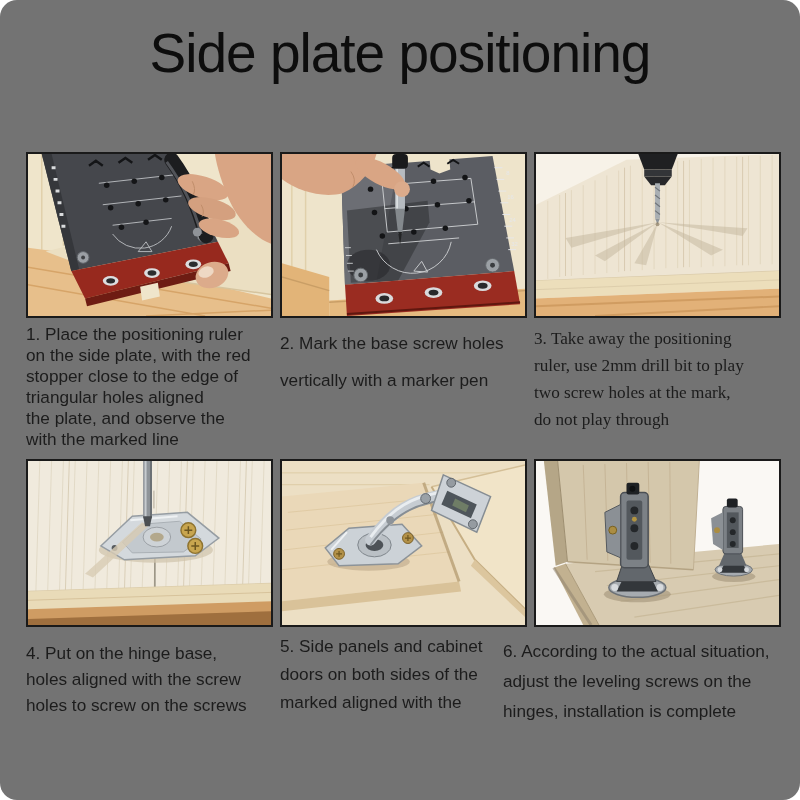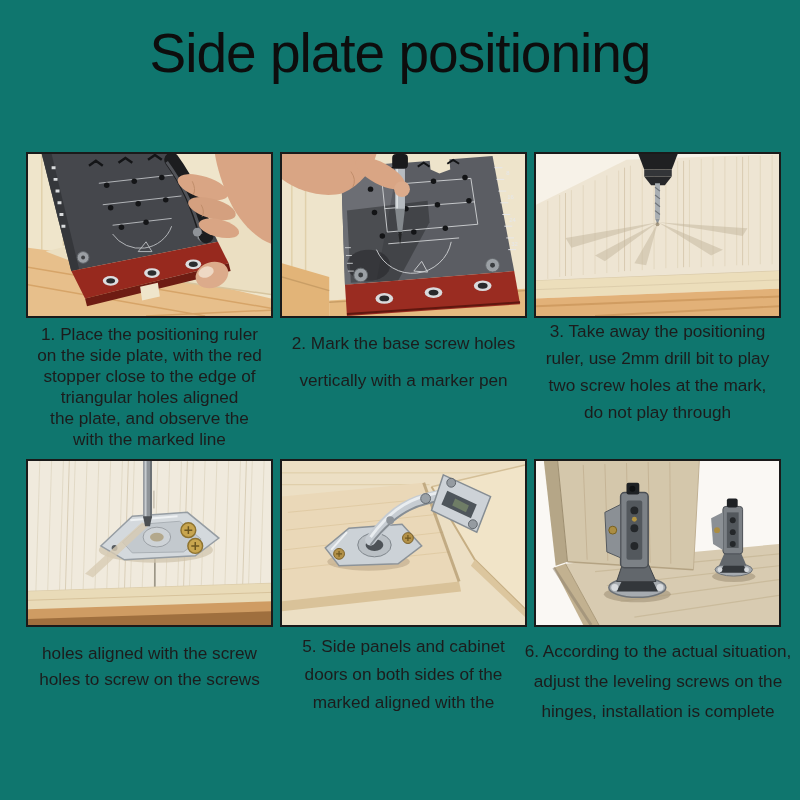--- a/index.html
+++ b/index.html
@@ -1,41 +1,41 @@
 <!DOCTYPE html>
 <html><head>
 <meta charset="utf-8">
 <style>
   html,body{margin:0;padding:0;background:#ffffff;}
   .page{
-    width:800px;height:800px;background:#0f766e;position:relative;
-    font-family:"Liberation Sans", sans-serif;color:#1c1c1c;overflow:hidden;
+    width:800px;height:800px;background:#737373;position:relative;
+    font-family:"Liberation Sans", sans-serif;color:#1c1c1c;overflow:hidden;border-radius:17px;
   }
   .title{
     margin:0;padding-top:26px;text-align:center;
     font-size:55px;font-weight:400;letter-spacing:-1px;color:#0d0d0d;line-height:1.0;
   }
   .grid{
     position:absolute;top:152px;left:26px;width:755px;
     display:grid;grid-template-columns:247px 247px 247px;column-gap:7px;
   }
   figure.step{margin:0;padding:0;}
   .photo{
     width:247px;height:166px;border:2px solid #1a1a1a;box-sizing:border-box;
     background:#efe5cb;overflow:hidden;
   }
   .row2 .photo{height:168px;}
   .photo svg{display:block;width:100%;height:100%;}
   .capzone{height:134px;}
   .caption{
-    text-align:center;font-size:17.2px;color:#1c1c1c;
+    text-align:left;font-size:17.2px;color:#1c1c1c;
   }
   .cap1{margin-top:6px;line-height:21px;}
   .cap2{margin-top:7px;line-height:37px;}
-  .cap3{line-height:27px;}
+  .cap3{margin-top:7px;line-height:27px;font-family:Liberation Serif, serif;}
   .cap4{margin-top:13px;line-height:26px;}
   .cap5{margin-top:5px;line-height:28px;}
   .cap6{margin-top:9px;line-height:30px;width:310px;margin-left:-31px;}
 </style>
 </head>
 <body>
 
 <div class="page">
 
   <h1 class="title">Side plate positioning</h1>
@@ -275,20 +275,21 @@
             <path d="M0,132 L247,124" stroke="#dccdab" stroke-width="1.5" fill="none"></path>
             <polygon points="0,132 247,124 247,142 0,150" fill="#e9dbb8"></polygon>
             <path d="M0,141 L247,133" stroke="#d6c29a" stroke-width="1" fill="none"></path>
             <polygon points="0,150 247,142 247,166 0,166" fill="#cf9c63"></polygon>
             <polygon points="0,160 247,152 247,166 0,166" fill="#9f6f3e"></polygon>
           </g>
         </svg>
       </div>
       <figcaption>
         <div class="caption cap4">
+          <div>4. Put on the hinge base,</div>
           <div>holes aligned with the screw</div>
           <div>holes to screw on the screws</div>
         </div>
       </figcaption>
     </figure>
 
     <figure class="step row2">
       <div class="photo" aria-label="Concealed hinge joining the side panel and cabinet door boards">
         <svg viewBox="0 0 247 166" preserveAspectRatio="none">
           <g>

